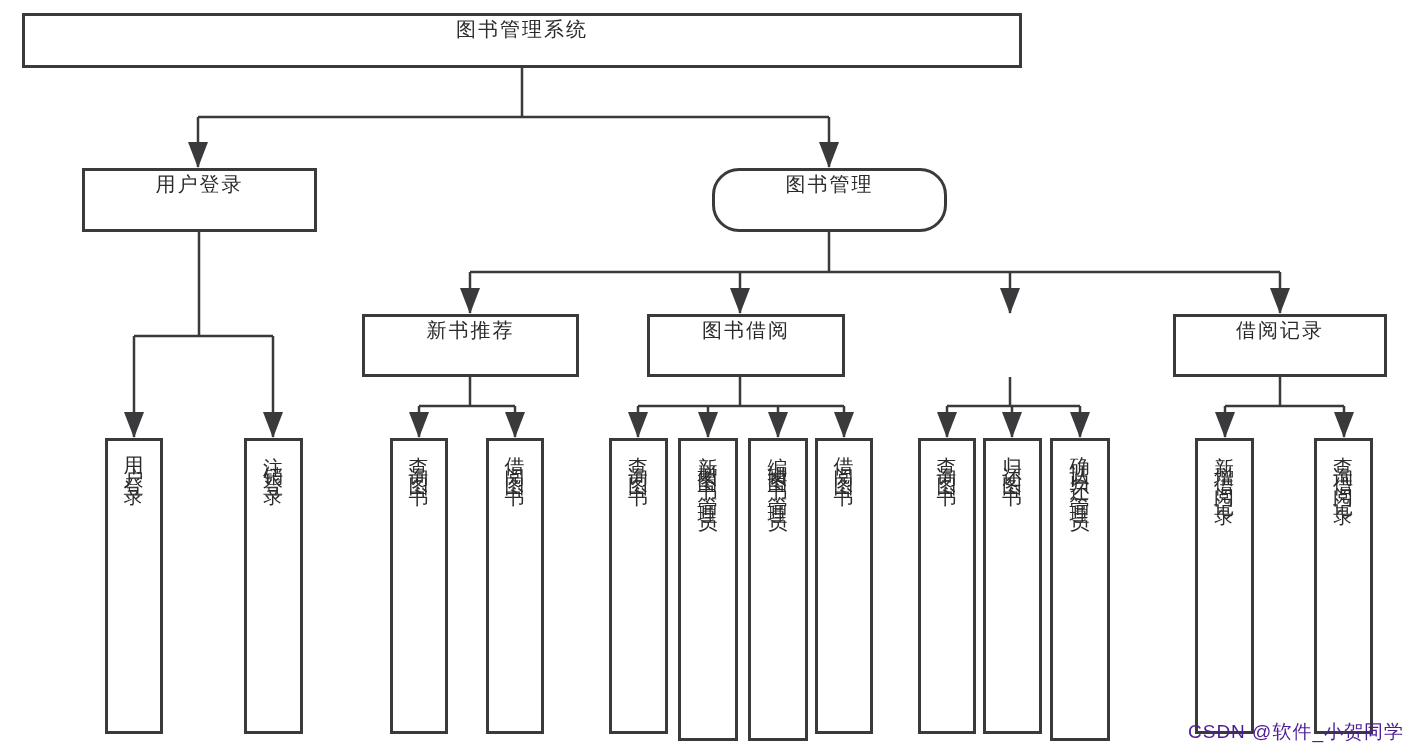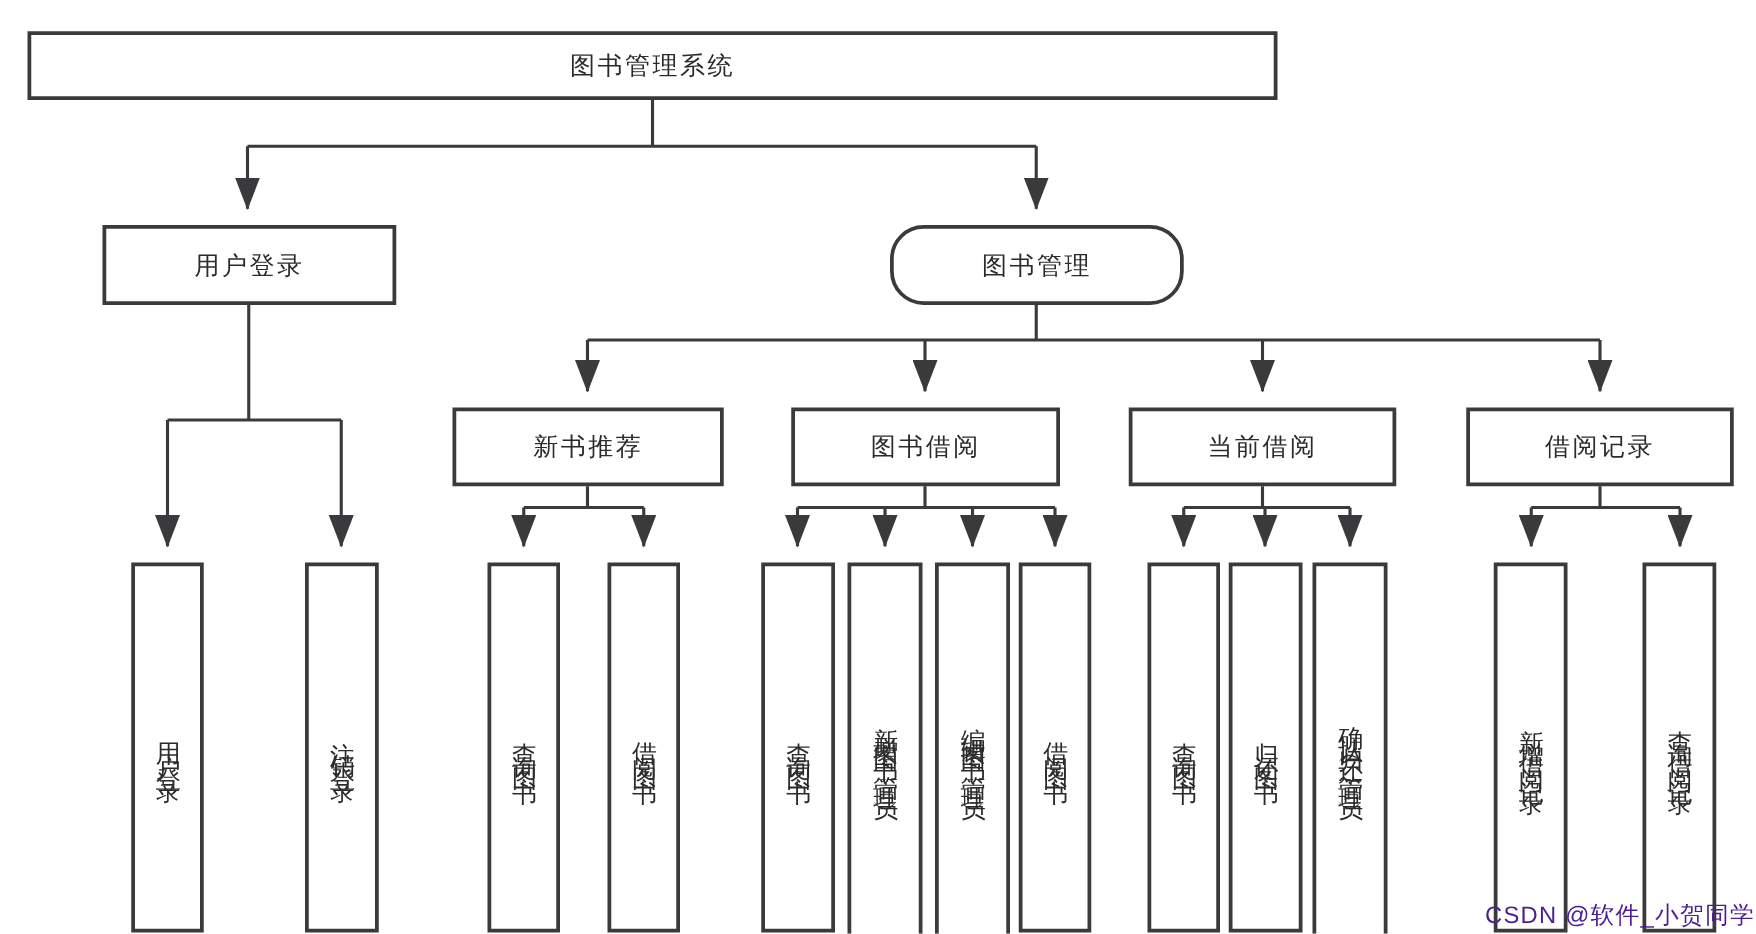--- a/index.html
+++ b/index.html
@@ -3,21 +3,21 @@
 <meta charset="utf-8">
 <style>
   html,body { margin:0; padding:0; background:#ffffff; }
   .stage {
     position:relative; width:1405px; height:747px; background:#ffffff;
     font-family:"Liberation Sans", sans-serif; color:#2b2b2b; overflow:hidden;
   }
   .edges { position:absolute; left:0; top:0; width:1405px; height:747px; }
   .box {
     position:absolute; box-sizing:border-box; background:#ffffff;
-    border:3px solid #3a3a3c; display:flex; align-items:center; justify-content:center;margin-top:12px;
+    border:3px solid #3a3a3c; display:flex; align-items:flex-start; justify-content:center;
   }
   .hlabel { font-size:20px; letter-spacing:2px; white-space:nowrap; }
   .root-box { left:22px; top:13px; width:1000px; height:55px; }
   .l2-box { top:168px; width:235px; height:64px; }
   .l3-box { top:314px; height:63px; }
   .vbox { top:438px; height:296px; }
   .vbox.tall { height:303px; }
   .vtext {
     writing-mode:vertical-rl; text-orientation:mixed;
     font-size:20px; letter-spacing:10px; line-height:1;
@@ -95,25 +95,22 @@
   <div class="box l2-box" style="left:82px;">
     <span class="hlabel">用户登录</span>
   </div>
   <div class="box l2-box" style="left:712px;border-radius:27px;">
     <span class="hlabel">图书管理</span>
   </div>
 
   <div class="box l3-box" style="left:362px;width:217px;">
     <span class="hlabel">新书推荐</span>
   </div>
-  <div class="box l3-box" style="left:633px;width:215px;">
+  <div class="box l3-box" style="left:647px;width:198px;">
     <span class="hlabel">图书借阅</span>
-  </div>
-  <div class="box l3-box" style="left:903px;width:214px;">
-    <span class="hlabel">当前借阅</span>
   </div>
   <div class="box l3-box" style="left:1173px;width:214px;">
     <span class="hlabel">借阅记录</span>
   </div>
 
   <div class="box vbox" style="left:105px;width:58px;">
     <span class="vtext">用户登录</span>
   </div>
   <div class="box vbox" style="left:244px;width:59px;">
     <span class="vtext">注销登录</span>

